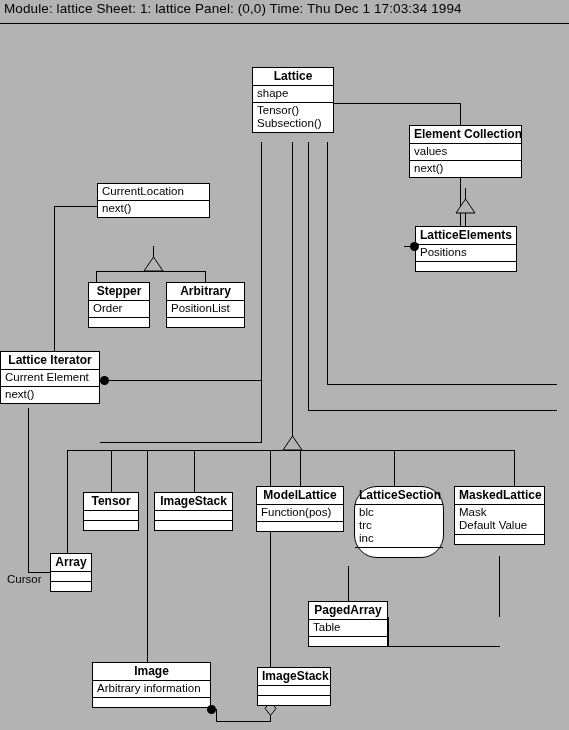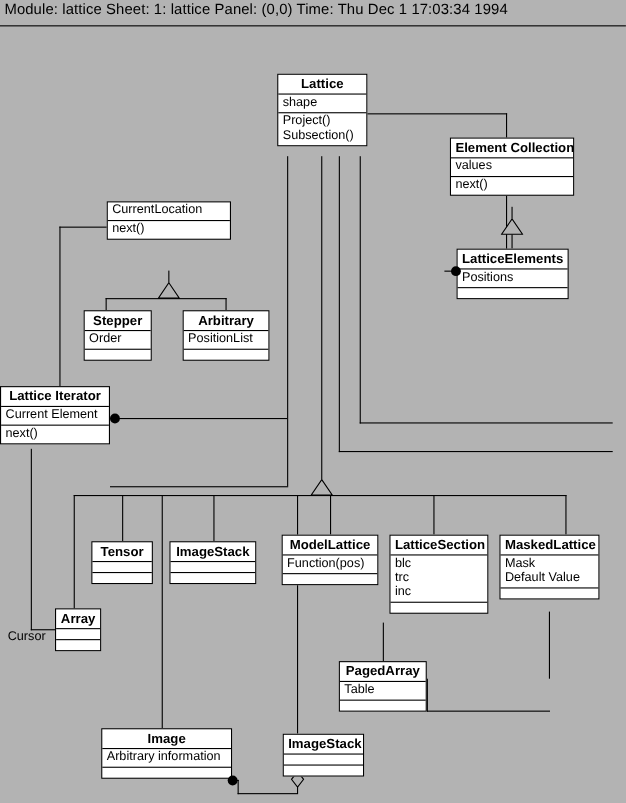--- a/index.html
+++ b/index.html
@@ -186,42 +186,42 @@
   <div class="ln vl" style="left:216px; top:709px; height:13px;"></div>
   <div class="ln hl" style="left:216px; top:721px; width:54px;"></div>
   <div class="ln vl" style="left:270px; top:712px; height:10px;"></div>
   <svg class="dia" style="left:264px; top:701px;" width="13" height="16" viewBox="0 0 13 16">
     <polygon points="6.5,0.5 12,7.5 6.5,14.5 1,7.5" fill="#b3b3b3" stroke="#000" stroke-width="1"></polygon>
   </svg>
 
   <div class="cls" style="left:252px; top:67px; width:82px;">
     <div class="cname">Lattice</div>
     <div class="attrs">shape</div>
-    <div class="ops">Project()
+    <div class="ops">Tensor()
 Subsection()</div>
   </div>
 
   <div class="cls" style="left:409px; top:125px; width:113px;">
     <div class="cname">Element Collection</div>
     <div class="attrs">values</div>
     <div class="ops">next()</div>
   </div>
 
   <div class="cls" style="left:415px; top:226px; width:102px;">
     <div class="cname">LatticeElements</div>
     <div class="attrs">Positions</div>
     <div class="ops empty"></div>
   </div>
 
   <div class="cls" style="left:97px; top:183px; width:113px;">
     <div class="attrs">CurrentLocation</div>
     <div class="ops">next()</div>
   </div>
 
-  <div class="cls" style="left:76px; top:282px; width:62px;">
+  <div class="cls" style="left:88px; top:282px; width:62px;">
     <div class="cname">Stepper</div>
     <div class="attrs">Order</div>
     <div class="ops empty"></div>
   </div>
 
   <div class="cls" style="left:166px; top:282px; width:79px;">
     <div class="cname">Arbitrary</div>
     <div class="attrs">PositionList</div>
     <div class="ops empty"></div>
   </div>
@@ -243,21 +243,21 @@
     <div class="attrs empty"></div>
     <div class="ops empty"></div>
   </div>
 
   <div class="cls" style="left:256px; top:486px; width:88px;">
     <div class="cname">ModelLattice</div>
     <div class="attrs">Function(pos)</div>
     <div class="ops empty"></div>
   </div>
 
-  <div class="cls" style="left:354px; top:486px; width:90px;">
+  <div class="cls" style="left:354px; top:486px; width:90px;border-radius:23px;">
     <div class="cname">LatticeSection</div>
     <div class="attrs">blc
 trc
 inc</div>
     <div class="ops empty"></div>
   </div>
 
   <div class="cls" style="left:454px; top:486px; width:91px;">
     <div class="cname">MaskedLattice</div>
     <div class="attrs">Mask

